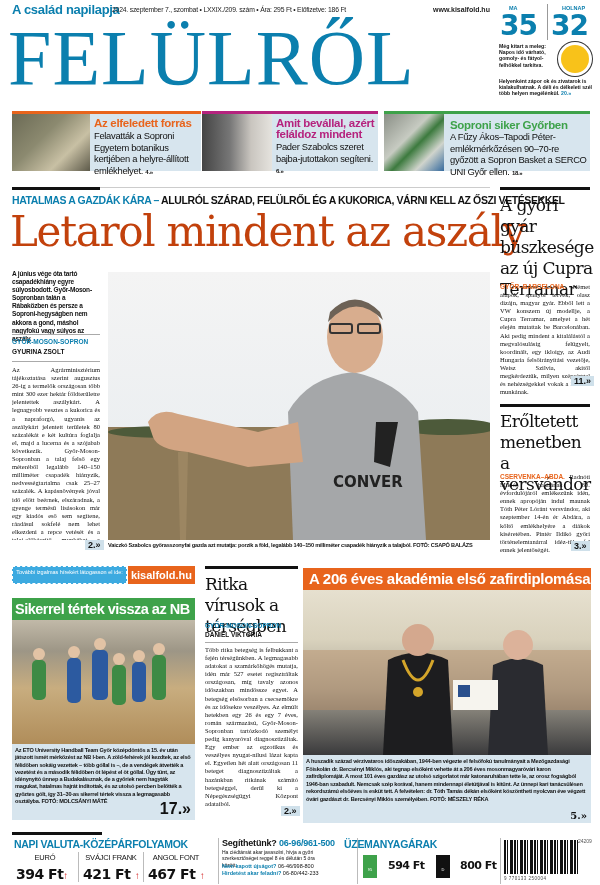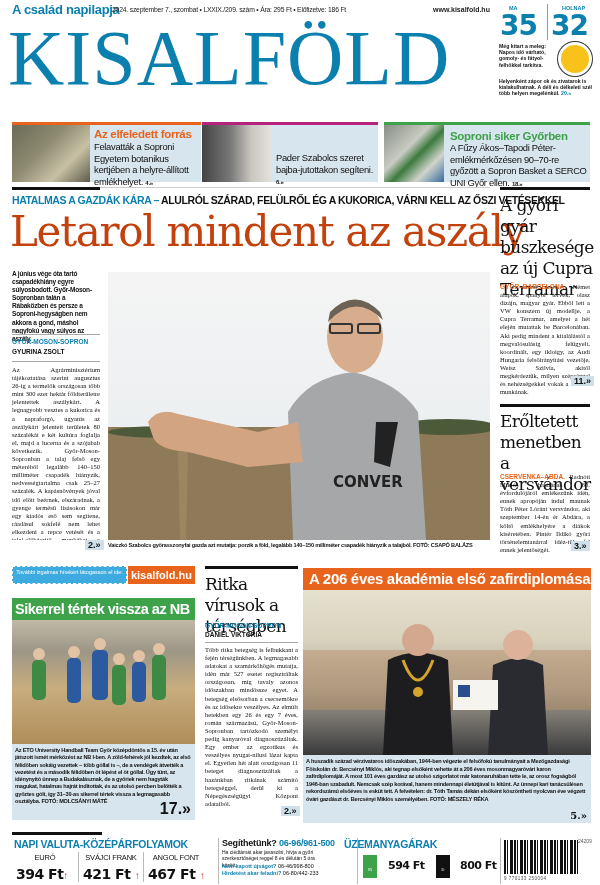--- a/index.html
+++ b/index.html
@@ -11,21 +11,21 @@
 .meta{left:112px;top:6px;font-size:6.8px;color:#222;letter-spacing:-0.2px}
 .url{left:433px;top:6px;font-size:7px;font-weight:bold;color:#222}
 .logo{left:8px;top:18px;font-family:"Liberation Serif",serif;font-size:78px;color:#0b7fae;letter-spacing:1px;line-height:80px}
 .wx-label{font-size:5.5px;font-weight:bold;color:#0b7fae;top:5px}
 .wx-num{font-size:28px;font-weight:bold;color:#0b7fae;top:10px;font-family:"DejaVu Sans",sans-serif;letter-spacing:-1px;line-height:32px}
 .wx-div{left:547px;top:4px;width:1px;height:36px;background:#999}
 .wx-text{left:499px;top:43px;width:60px;font-size:5.2px;font-weight:bold;line-height:6.2px;color:#111}
 .wx-text2{left:499px;top:78px;width:100px;font-size:5.2px;font-weight:bold;line-height:6.2px;color:#111}
 .sun{left:561px;top:45px;width:28px;height:28px;border-radius:50%;background:#f8c21a;box-shadow:0 0 0 3px #fff,0 0 0 4px #333}
 
-.teaser{top:122px;height:60px;background:#d7e5ee}
+.teaser{top:111px;height:60px;background:#d7e5ee}
 .teaser .bar{position:absolute;left:0;top:0;height:3px;width:100%}
 .teaser .img{position:absolute;top:3px;height:57px;width:78px}
 .teaser .t{position:absolute;font-weight:bold;font-size:11.5px;line-height:11px;letter-spacing:-0.3px}
 .teaser .d{position:absolute;font-size:9.4px;line-height:11.5px;letter-spacing:-0.3px;color:#111}
 .pg{font-weight:bold;font-size:6px}
 
 .topline{left:12px;top:187px;width:88px;height:3px;background:#111}
 .hrule{left:12px;top:187px;width:478px;height:1px;background:#ccc}
 .kicker{left:12px;top:194px;font-size:10.5px;font-weight:bold;letter-spacing:-0.4px;white-space:nowrap}
 .lead-title{left:10px;top:207px;font-family:"DejaVu Serif",serif;font-size:42px;letter-spacing:-1.3px;line-height:50px;color:#c2410c}
@@ -51,40 +51,41 @@
 .cur-val{font-family:"DejaVu Sans",sans-serif;font-weight:bold;font-size:14px;letter-spacing:-0.5px}
 .arrow{color:#d42020;font-size:10px;font-weight:bold}
 .vsep{width:1px;background:#bbb}
 </style>
 </head>
 <body>
 
 <div class="abs tagline">A család napilapja</div>
 <div class="abs meta">2024. szeptember 7., szombat • LXXIX./209. szám • Ára: 295 Ft • Előfizetve: 186 Ft</div>
 <div class="abs url">www.kisalfold.hu</div>
-<div class="abs logo">KISALFÖLD</div>
+<div class="abs logo">FELÜLRŐL</div>
 
 <div class="abs wx-label" style="left:509px">MA</div>
 <div class="abs wx-num" style="left:500px">35</div>
 <div class="abs wx-div"></div>
 <div class="abs wx-label" style="left:562px">HOLNAP</div>
 <div class="abs wx-num" style="left:551px">32</div>
 <div class="abs wx-text">Még kitart a meleg: Napos idő várható, gomoly- és fátyol-felhőkkel tarkítva.</div>
 <div class="abs sun"></div>
 <div class="abs wx-text2"><span>Helyenként zápor ok és zivatarok is kialakulhatnak. A déli és délkeleti szél több helyen megélénkül.</span> <span class="blue">20.»</span></div>
 
 <div class="abs teaser" style="left:12px;width:189px">
   <div class="bar" style="background:#e8641c"></div>
   <div class="img" style="left:0;background:linear-gradient(135deg,#6b6a55,#8c8a70 40%,#c8c0a4 70%,#5d5a4a)"></div>
   <div class="t" style="left:82px;top:7px;color:#e8641c">Az elfeledett forrás</div>
   <div class="d" style="left:82px;top:19px;width:106px"><span>Felavatták a Soproni Egyetem botanikus kertjében a helyre-állított emlékhelyet.</span> <span class="pg">4.»</span></div>
 </div>
 <div class="abs teaser" style="left:202px;width:176px">
   <div class="bar" style="background:#b5237e"></div>
   <div class="img" style="left:0;width:70px;background:linear-gradient(90deg,#444 0%,#777 40%,#c9c5bf 70%,#e5e3de)"></div>
+  <div class="t" style="left:74px;top:7px;width:100px;color:#b5237e">Amit bevállal, azért feláldoz mindent</div>
   <div class="d" style="left:74px;top:30px;width:102px"><span>Pader Szabolcs szeret bajba-jutottakon segíteni.</span> <span class="pg">6.»</span></div>
 </div>
 <div class="abs teaser" style="left:384px;width:206px">
   <div class="bar" style="background:#3ea24a"></div>
   <div class="img" style="left:0;width:60px;background:linear-gradient(135deg,#8a8f86,#c7cbc2 40%,#3c7a3e 55%,#d0d4cc 75%,#356a9e)"></div>
   <div class="t" style="left:66px;top:9px;color:#3ea24a">Soproni siker Győrben</div>
   <div class="d" style="left:66px;top:20px;width:138px"><span>A Fűzy Ákos–Tapodi Péter-emlékmérkőzésen 90–70-re győzött a Sopron Basket a SERCO UNI Győr ellen.</span> <span class="pg">18.»</span></div>
 </div>
 
 <div class="abs hrule"></div>

